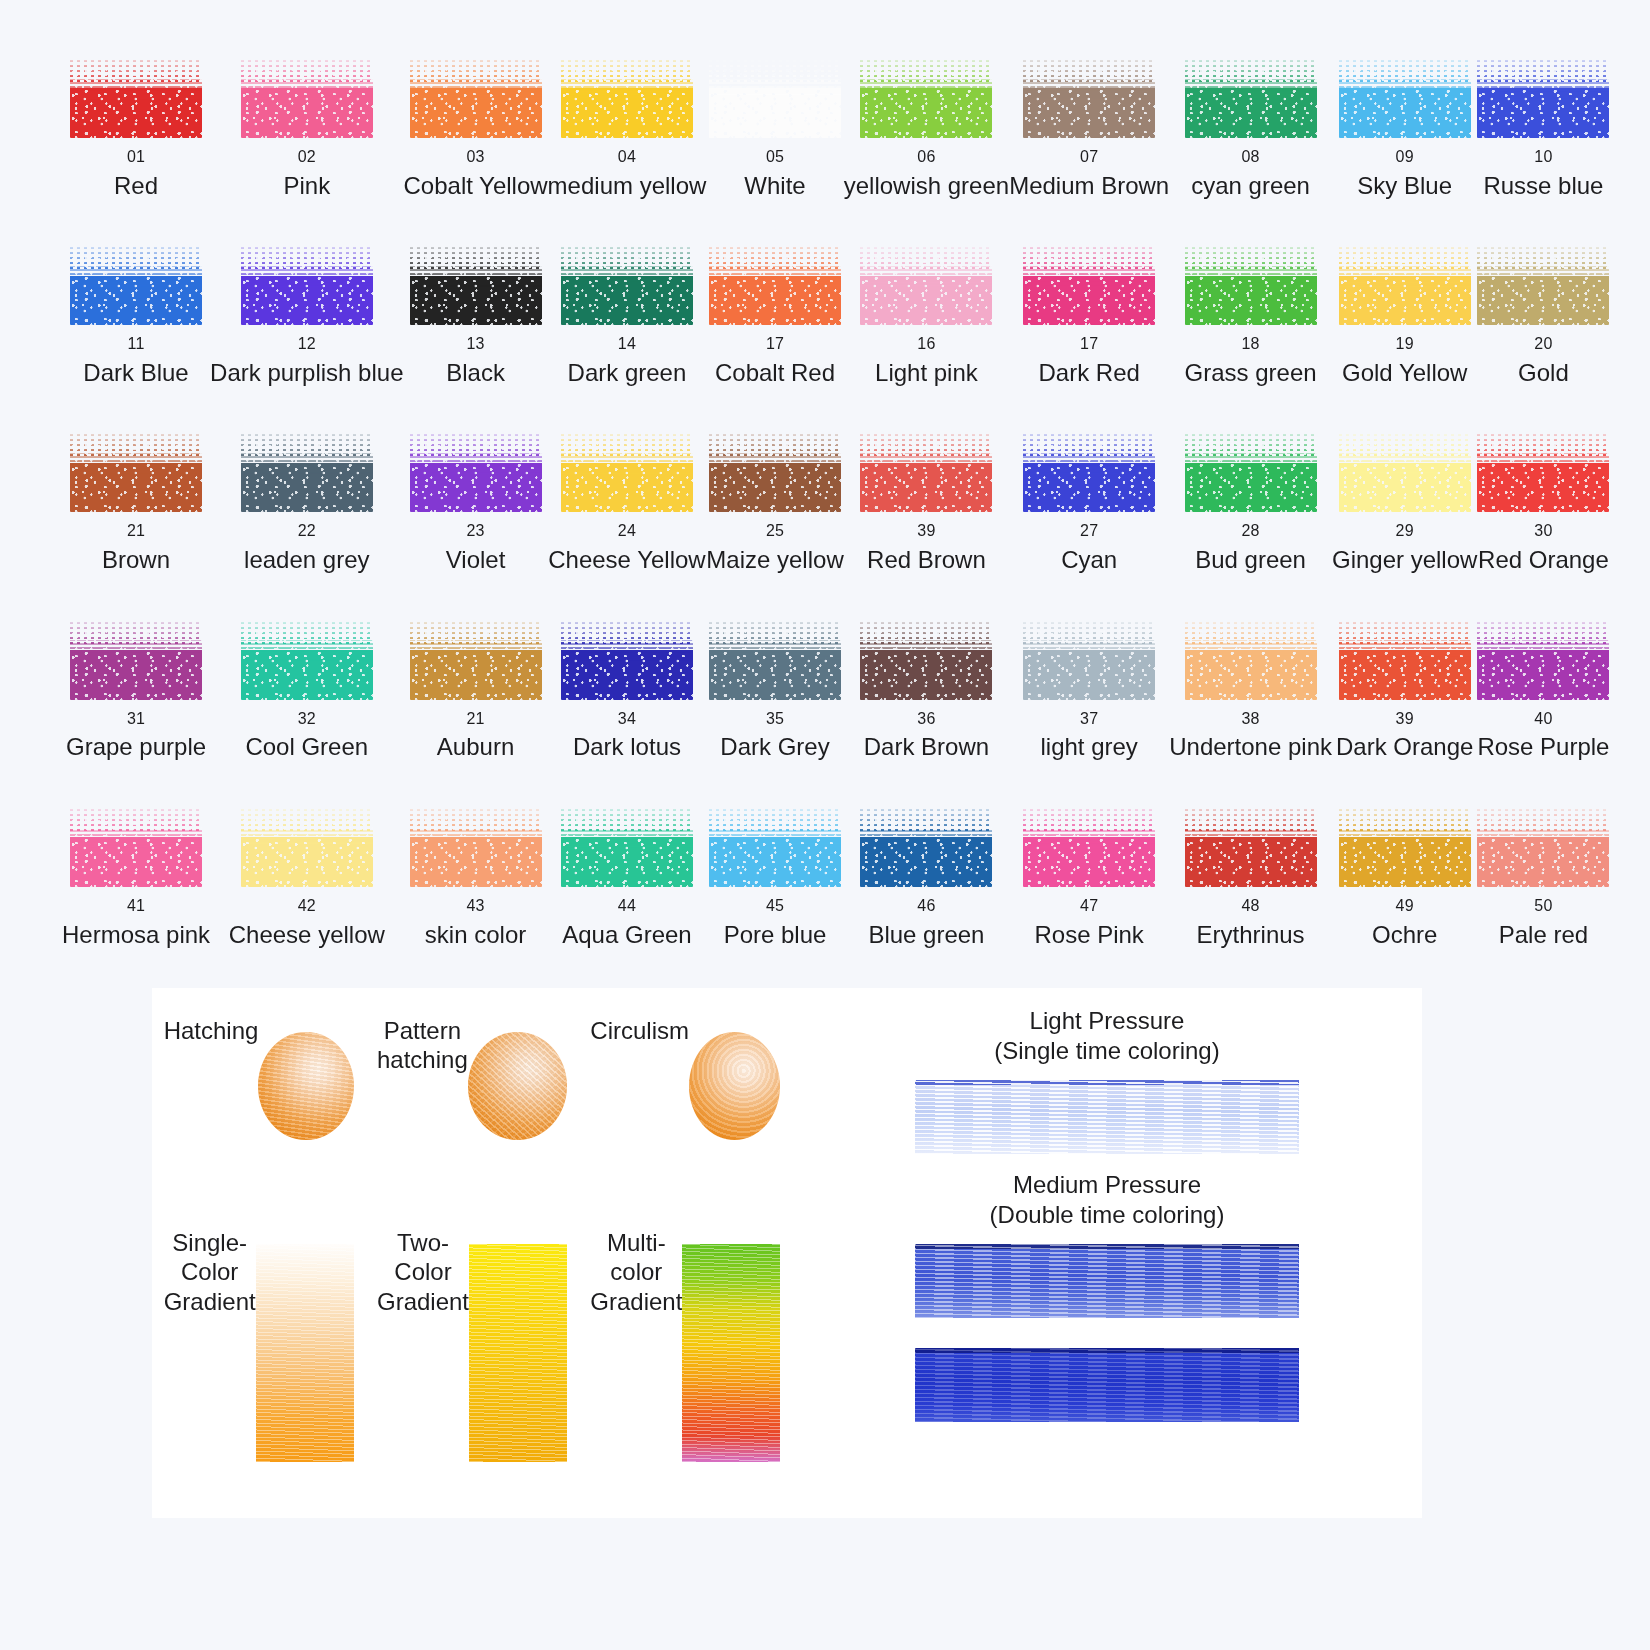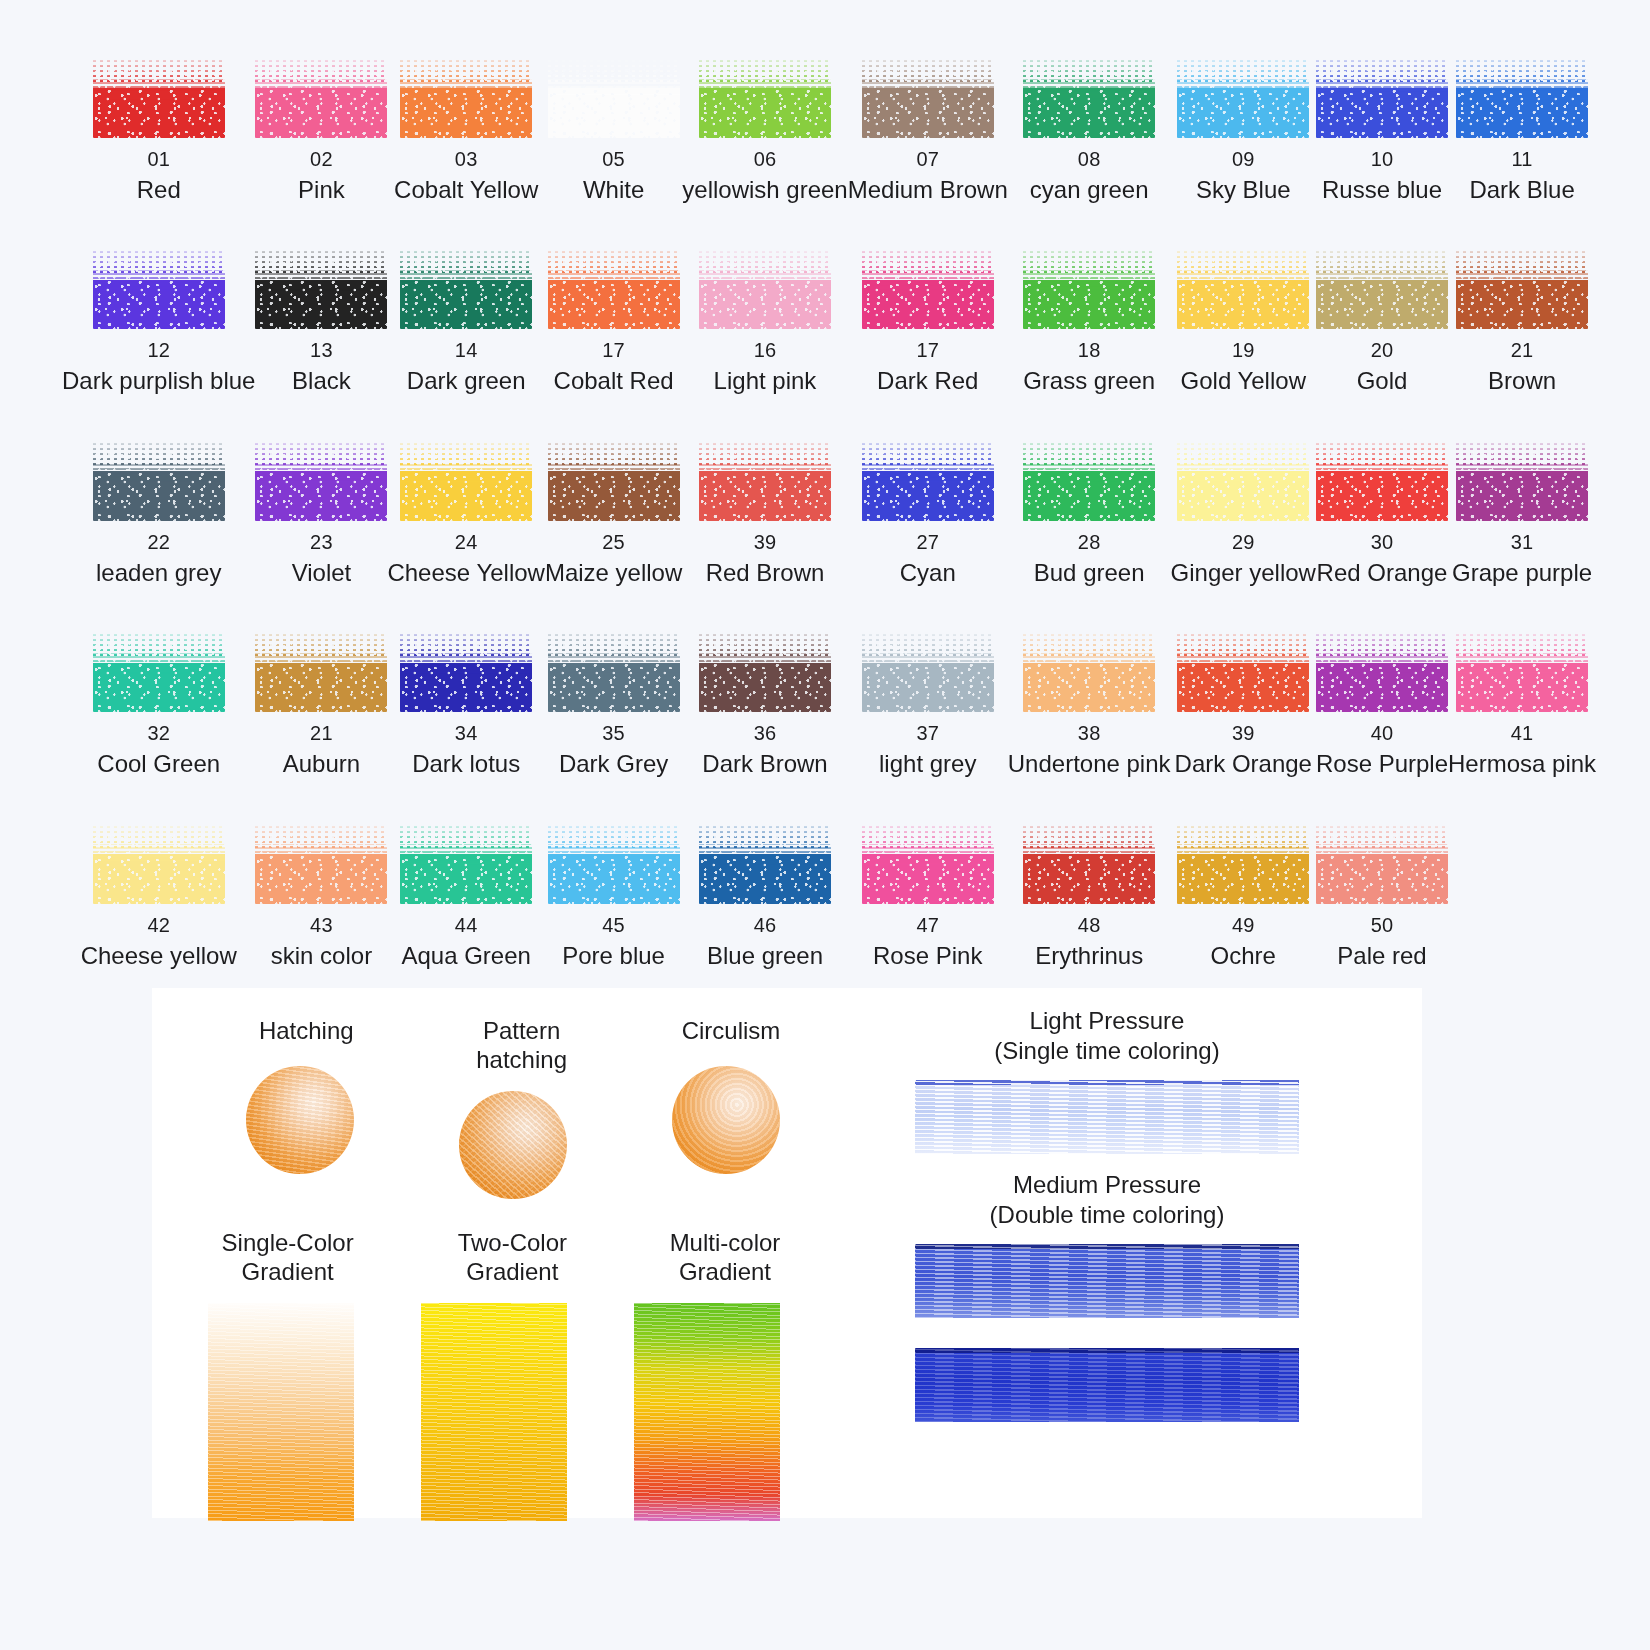--- a/index.html
+++ b/index.html
@@ -76,21 +76,21 @@
       radial-gradient(circle at 88% 64%, #f6f8fc 0 1.4px, transparent 1.6px),
       radial-gradient(circle at 22% 90%, #f6f8fc 0 1.2px, transparent 1.4px),
       radial-gradient(circle at 63% 93%, #f6f8fc 0 1.1px, transparent 1.3px),
       radial-gradient(circle at 42% 68%, #f6f8fc 0 1.1px, transparent 1.3px);
     background-size:26px 23px,19px 29px,31px 21px,23px 27px,17px 25px,29px 19px,21px 31px,15px 17px;
     opacity:.85;
     pointer-events:none;
   }
   .num{
     margin-top:11px;
-    font-size:20px;
+    font-size:16px;
     line-height:1.05;
     letter-spacing:.2px;
   }
   .nm{
     margin-top:7px;
     font-size:24px;
     line-height:1.1;
     text-align:center;
     white-space:nowrap;
   }
@@ -106,21 +106,21 @@
   .panel-left{width:640px;position:relative;}
   .panel-right{flex:1;position:relative;}
 
   .tech-row{
     position:absolute;left:0;right:0;
     display:flex;justify-content:space-around;
   }
   .tech-row.r1{top:28px;}
   .tech-row.r2{top:240px;}
   .tech{
-    width:190px;display:flex;flex-direction:column;align-items:flex-end;
+    width:190px;display:flex;flex-direction:row;align-items:flex-start;
   }
   .tech .cap{
     font-size:24px;line-height:1.22;text-align:center;
     min-height:34px;
   }
   .sphere{
     width:108px;height:108px;border-radius:50%;
     margin-top:16px;
     background:
       radial-gradient(circle at 62% 34%, #fdf0e4 0%, #fae0c8 14%, #f6c58d 34%, #f3a košt 0%, #f0992f 62%, #e8861b 82%, #d9760f 100%);
@@ -235,20 +235,32 @@
             <div class="mid"></div>
             <div class="top"></div>
             <div class="speck"></div>
           </div>
         </div>
         <div class="num">03</div>
         <div class="nm">Cobalt Yellow</div>
       </div>
       <div class="cell">
         <div class="sw-wrap">
+          <div class="sw" style="--c:#f9cc27">
+            <div class="body"></div>
+            <div class="mid"></div>
+            <div class="top"></div>
+            <div class="speck"></div>
+          </div>
+        </div>
+        <div class="num">04</div>
+        <div class="nm">medium yellow</div>
+      </div>
+      <div class="cell">
+        <div class="sw-wrap">
           <div class="sw" style="--c:#fcfcfc">
             <div class="body"></div>
             <div class="mid"></div>
             <div class="top"></div>
             <div class="speck"></div>
           </div>
         </div>
         <div class="num">05</div>
         <div class="nm">White</div>
       </div>

